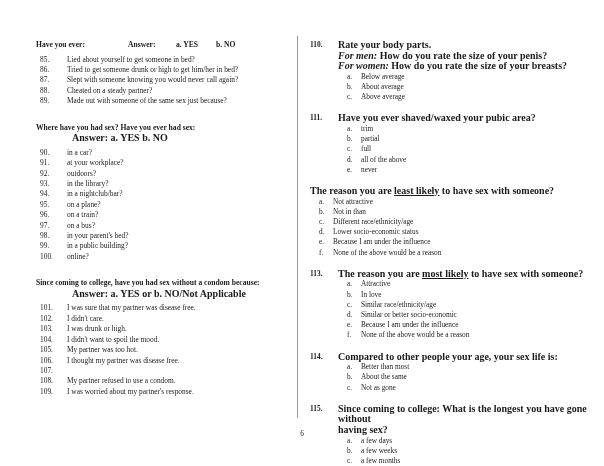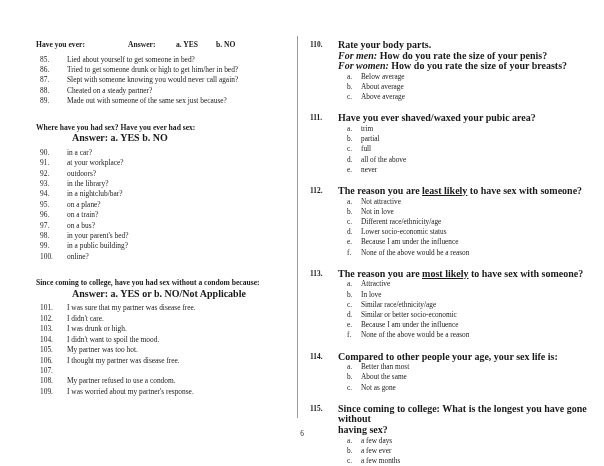--- a/index.html
+++ b/index.html
@@ -302,31 +302,30 @@
           </li>
           <li class="opt">
             <span class="letter">e.</span>
             <span class="otxt">never</span>
           </li>
         </ul>
       </div>
     </div>
 
     <div class="item">
-      <span class="inum">112.</span>
       <div class="ibody">
         <div class="istem"><span>The reason you are </span><u>least likely</u><span> to have sex with someone?</span></div>
         <ul class="opts">
           <li class="opt">
             <span class="letter">a.</span>
             <span class="otxt">Not attractive</span>
           </li>
           <li class="opt">
             <span class="letter">b.</span>
-            <span class="otxt">Not in love</span>
+            <span class="otxt">Not in than</span>
           </li>
           <li class="opt">
             <span class="letter">c.</span>
             <span class="otxt">Different race/ethnicity/age</span>
           </li>
           <li class="opt">
             <span class="letter">d.</span>
             <span class="otxt">Lower socio-economic status</span>
           </li>
           <li class="opt">
@@ -400,21 +399,21 @@
       <div class="ibody">
         <div class="istem">Since coming to college:  What is the longest you have gone without</div>
         <div class="istem">having sex?</div>
         <ul class="opts">
           <li class="opt">
             <span class="letter">a.</span>
             <span class="otxt">a few days</span>
           </li>
           <li class="opt">
             <span class="letter">b.</span>
-            <span class="otxt">a few ever</span>
+            <span class="otxt">a few weeks</span>
           </li>
           <li class="opt">
             <span class="letter">c.</span>
             <span class="otxt">a few months</span>
           </li>
           <li class="opt">
             <span class="letter">d.</span>
             <span class="otxt">a year or more</span>
           </li>
           <li class="opt">

